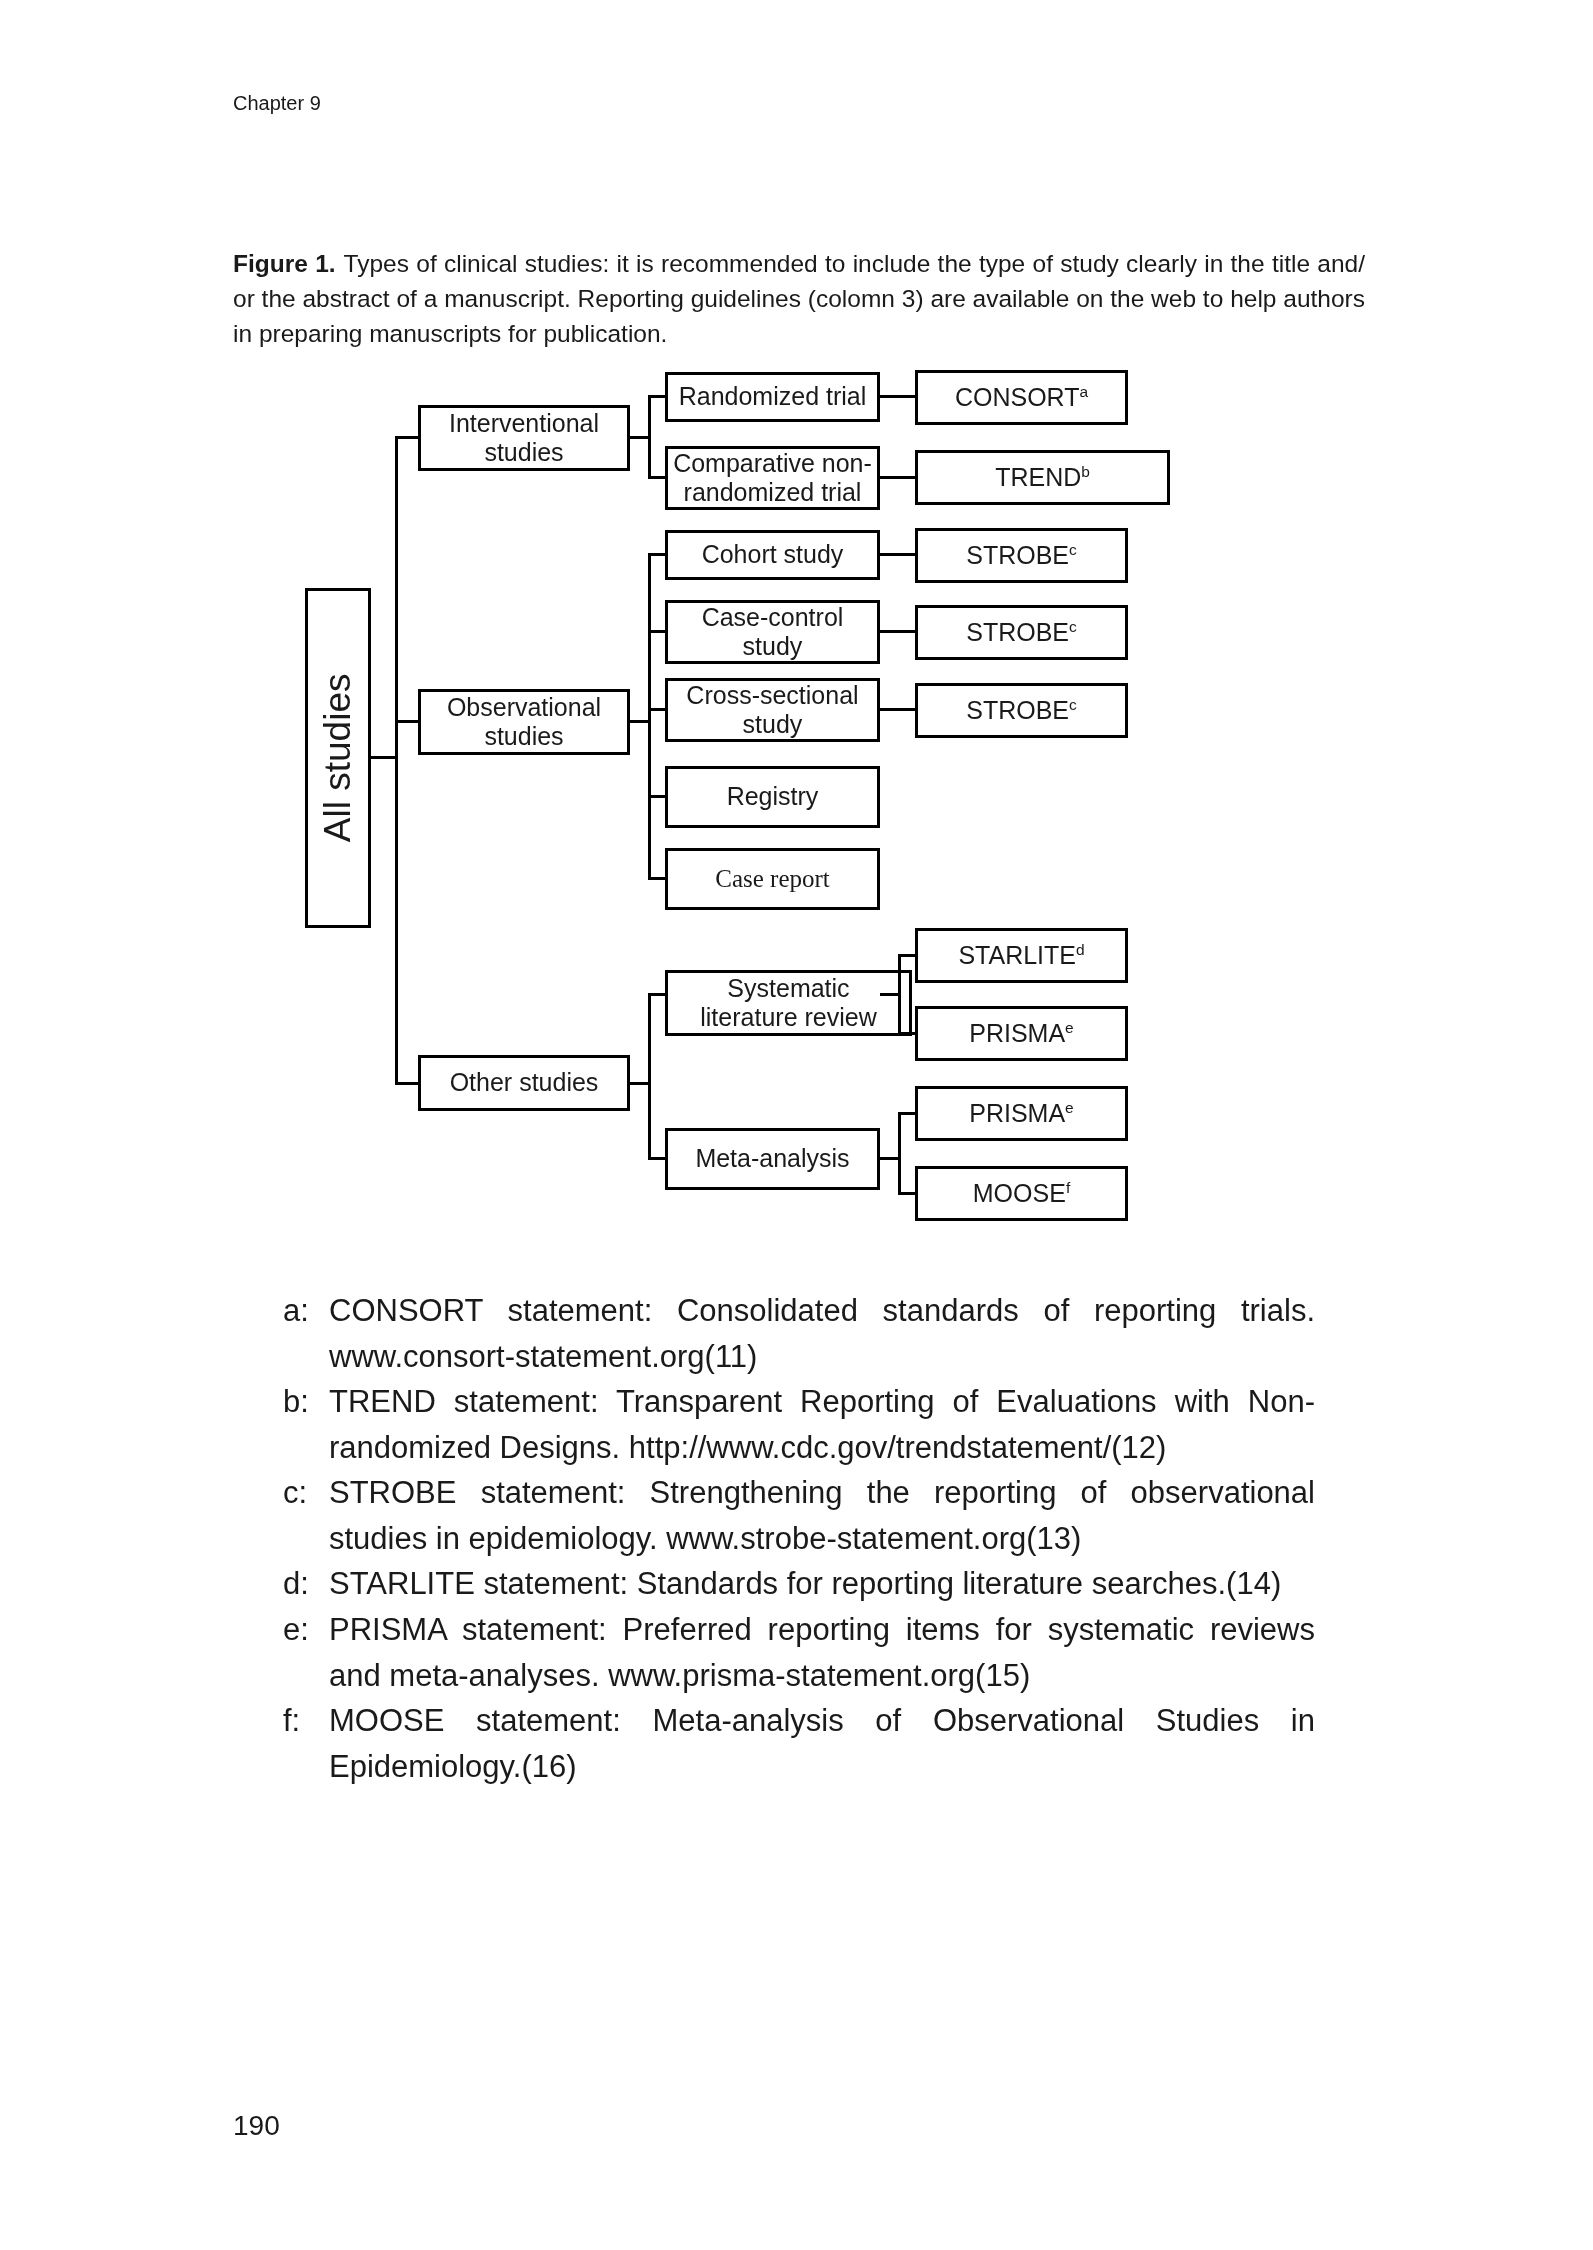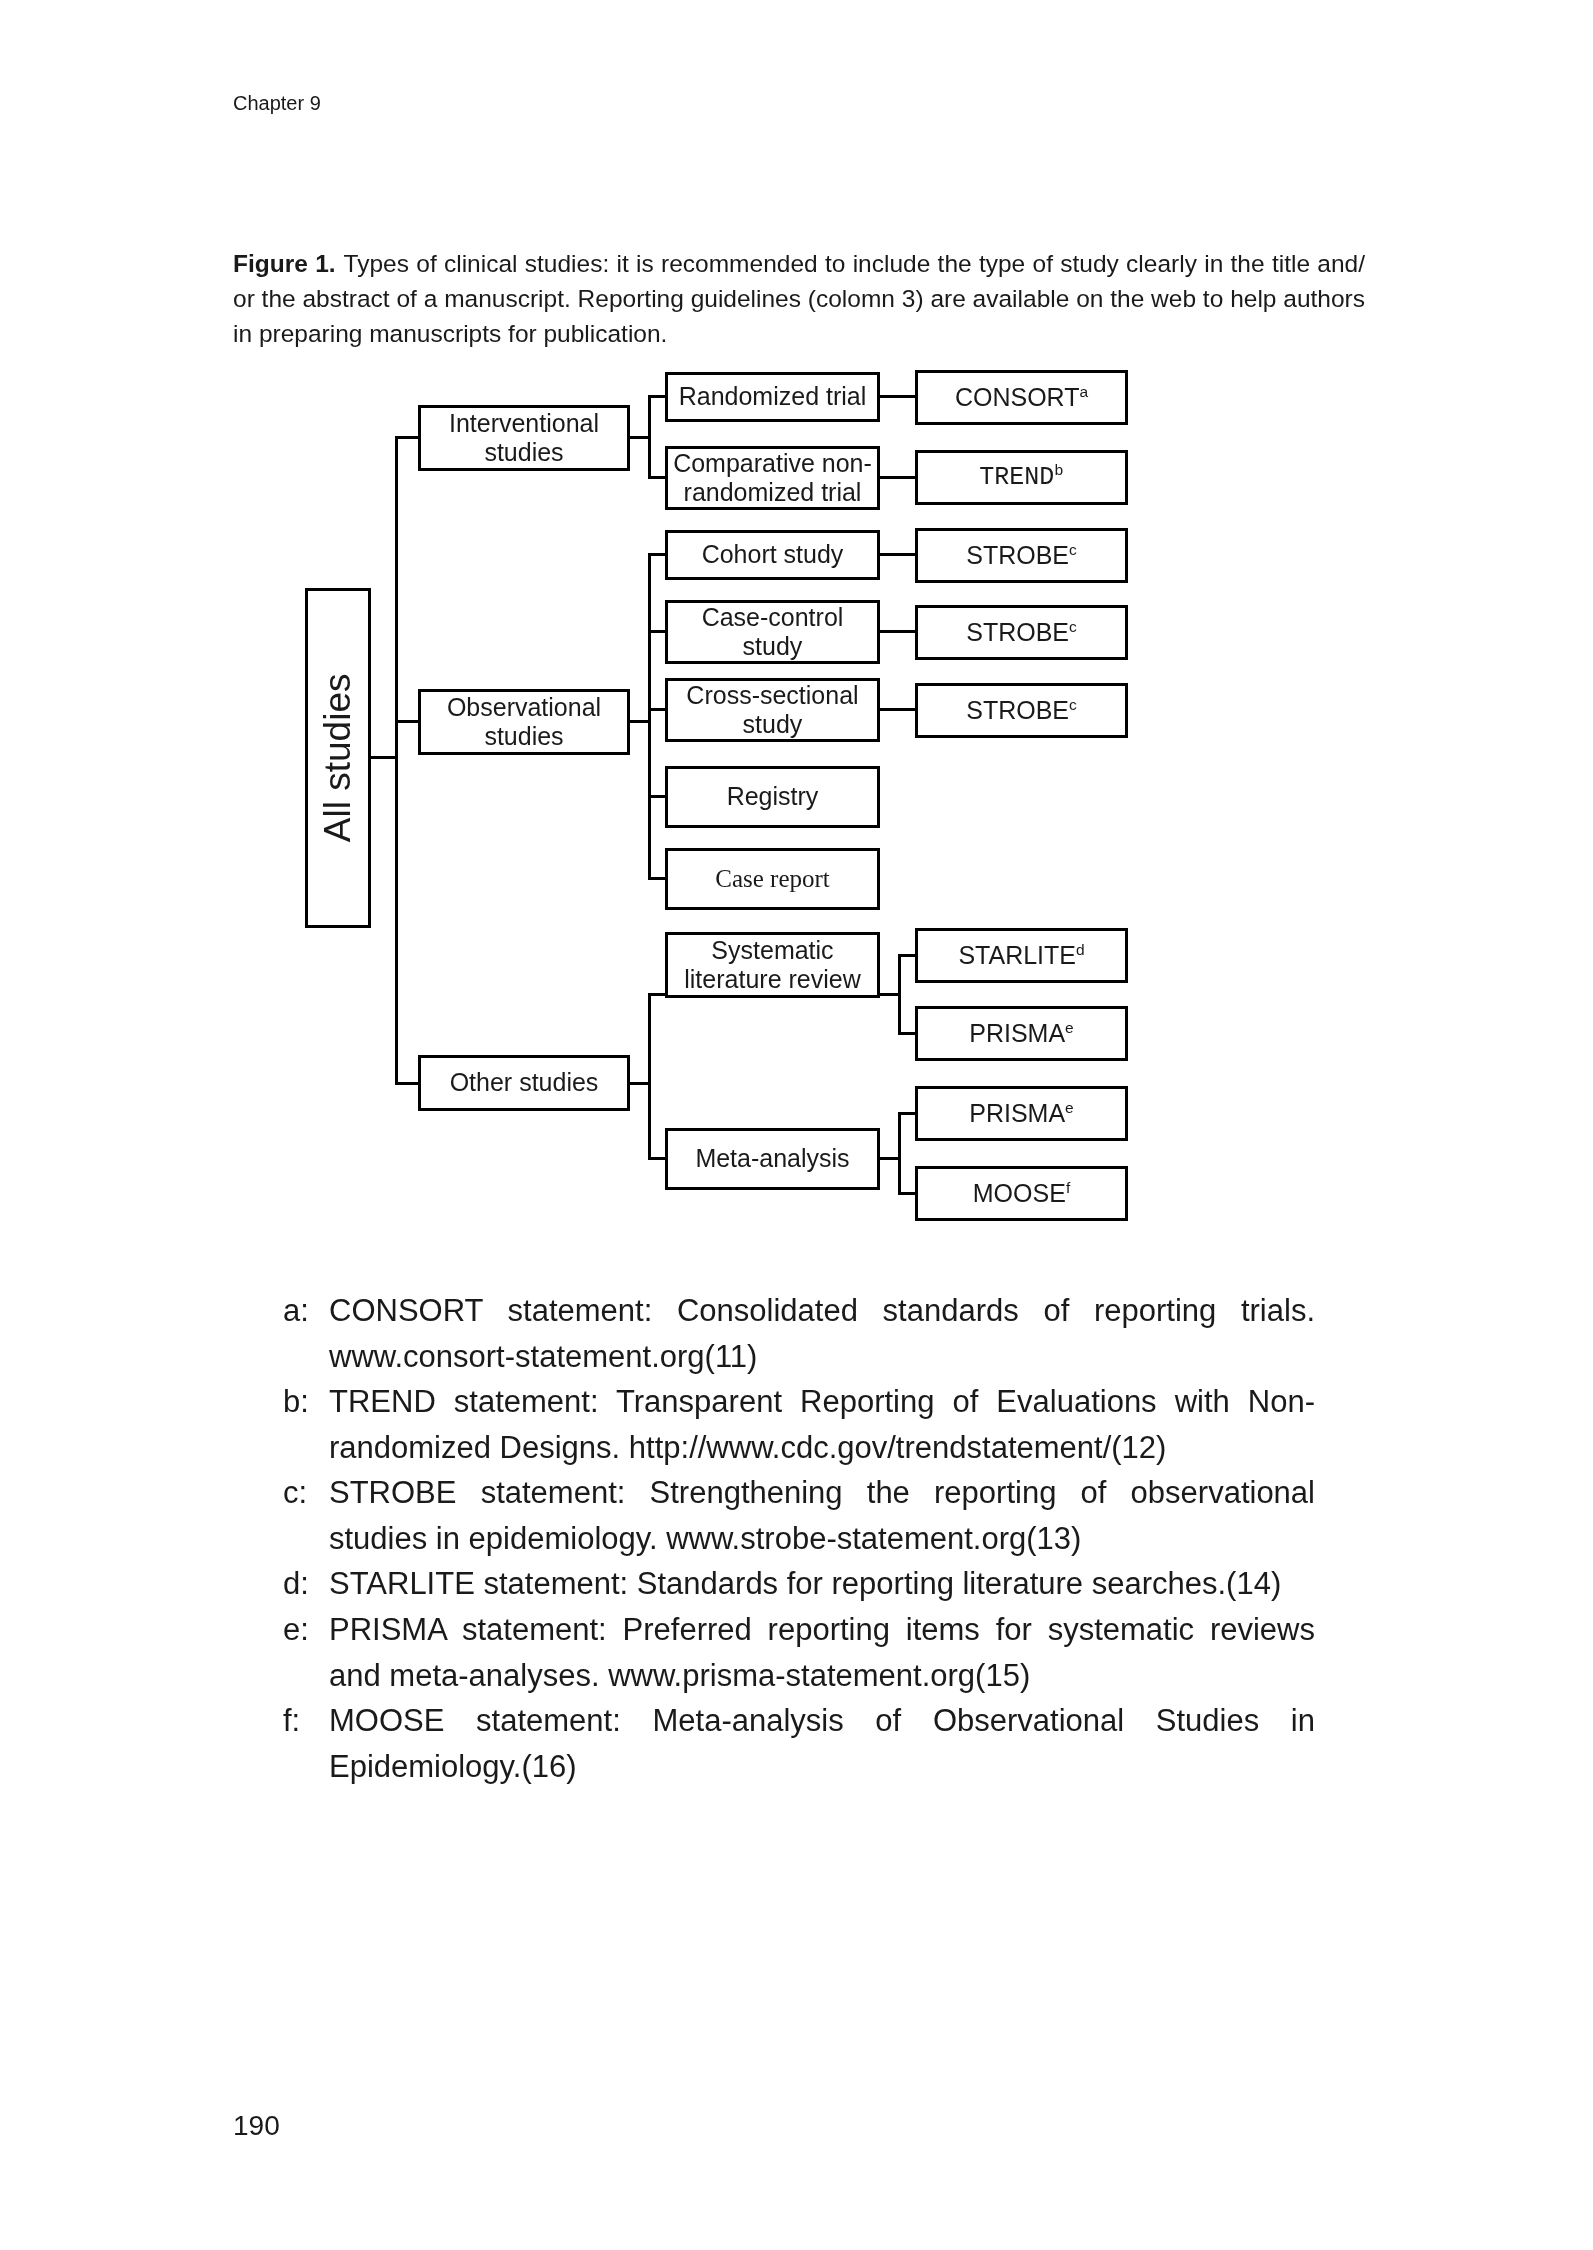--- a/index.html
+++ b/index.html
@@ -70,32 +70,32 @@
   <div class="node" style="left:665px; top:678px; width:215px; height:64px;">
     <span class="lbl">Cross-sectional
 study</span>
   </div>
   <div class="node" style="left:665px; top:766px; width:215px; height:62px;">
     <span class="lbl">Registry</span>
   </div>
   <div class="node" style="left:665px; top:848px; width:215px; height:62px;font-family:Liberation Serif, serif;">
     <span class="lbl">Case report</span>
   </div>
-  <div class="node" style="left:665px; top:932px; width:215px; height:66px;">
+  <div class="node" style="left:665px; top:970px; width:247px; height:66px;">
     <span class="lbl">Systematic
 literature review</span>
   </div>
   <div class="node" style="left:665px; top:1128px; width:215px; height:62px;">
     <span class="lbl">Meta-analysis</span>
   </div>
 
   <div class="node" style="left:915px; top:370px; width:213px; height:55px;">
     <span class="lbl"><span>CONSORT</span><sup>a</sup></span>
   </div>
-  <div class="node" style="left:915px; top:450px; width:213px; height:55px;font-family:Liberation Mono, monospace;">
+  <div class="node" style="left:915px; top:450px; width:255px; height:55px;">
     <span class="lbl"><span>TREND</span><sup>b</sup></span>
   </div>
   <div class="node" style="left:915px; top:528px; width:213px; height:55px;">
     <span class="lbl"><span>STROBE</span><sup>c</sup></span>
   </div>
   <div class="node" style="left:915px; top:605px; width:213px; height:55px;">
     <span class="lbl"><span>STROBE</span><sup>c</sup></span>
   </div>
   <div class="node" style="left:915px; top:683px; width:213px; height:55px;">
     <span class="lbl"><span>STROBE</span><sup>c</sup></span>

